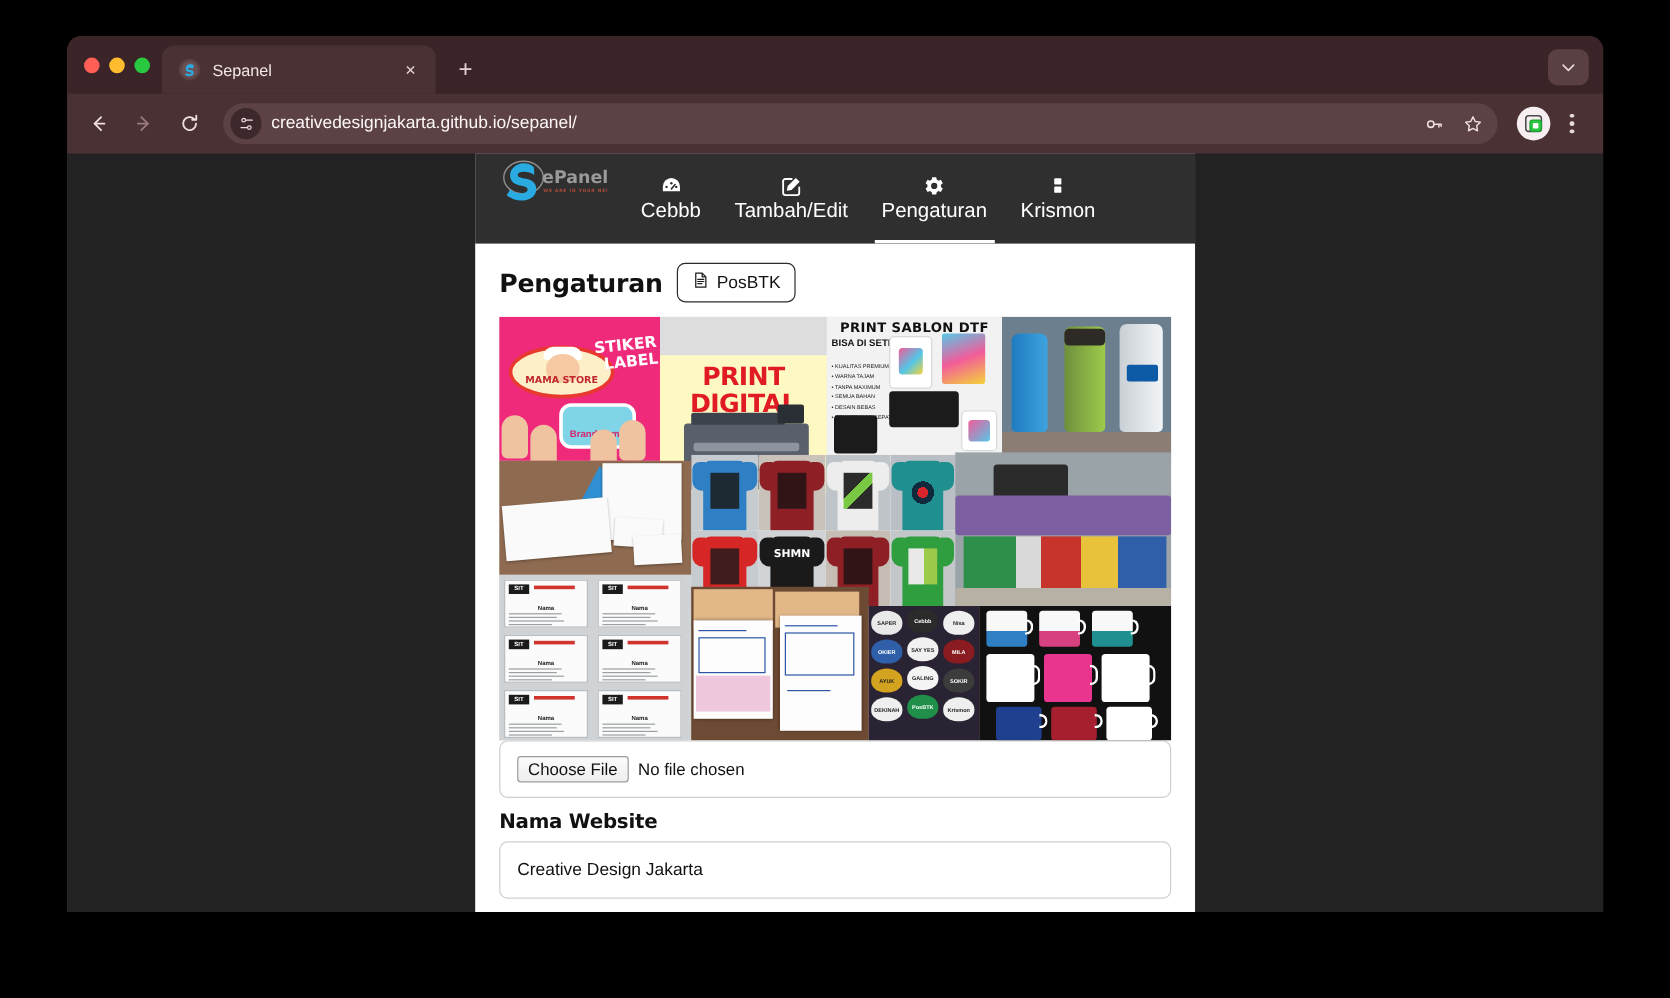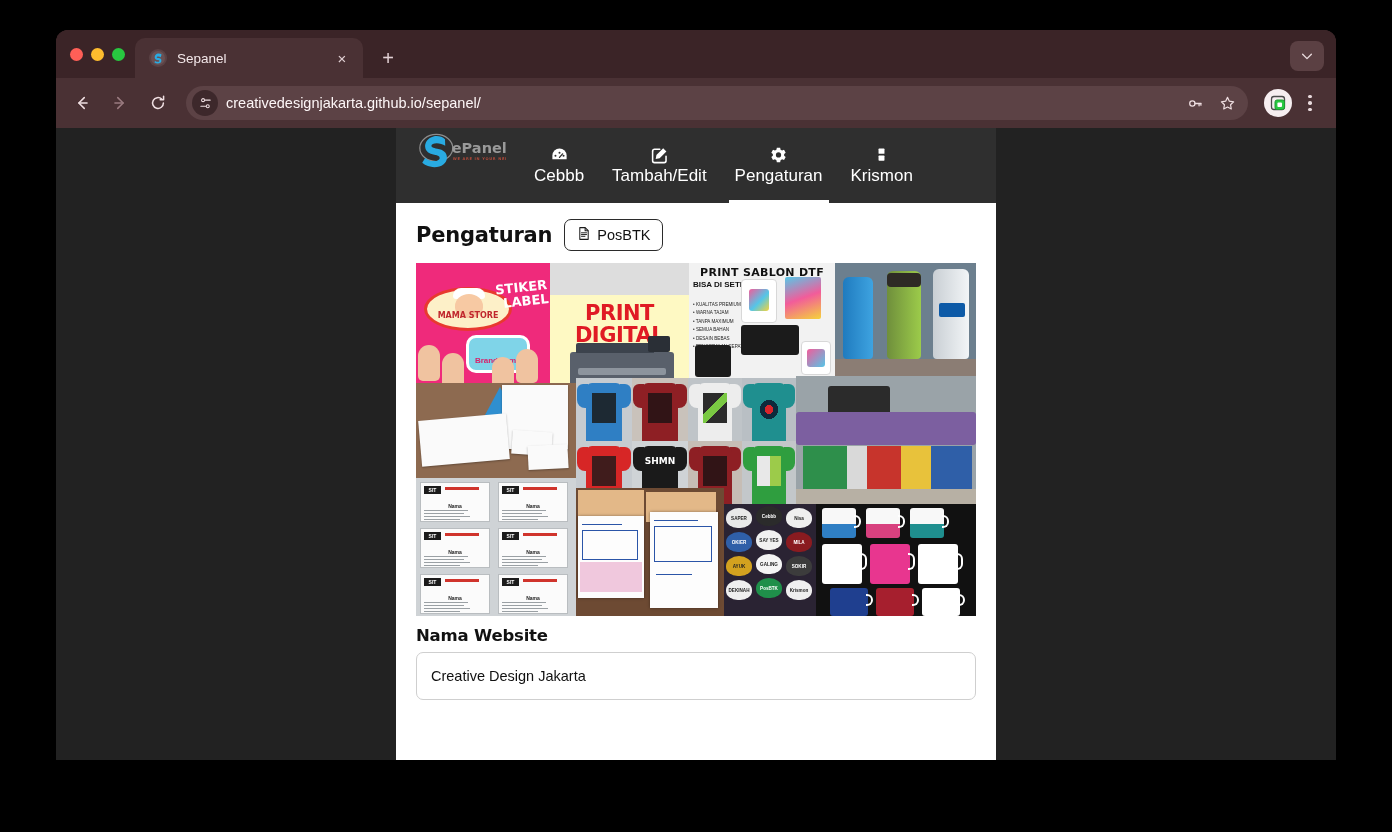--- a/index.html
+++ b/index.html
@@ -759,20 +759,26 @@
               </div>
             <div class="mug" style="left:60px;top:84px;width:38px;height:28px;background:#a61f2e;">
                 <div class="hn"></div>
               </div>
             <div class="mug" style="left:106px;top:84px;width:38px;height:28px;">
                 <div class="hn"></div>
               </div>
           </div>
         </div>
 
+        <div class="field-box">
+          <div class="file-row">
+            <span class="file-btn">Choose File</span>
+            <span class="file-status">No file chosen</span>
+          </div>
+        </div>
 
         <div class="field-label">Nama Website</div>
         <div class="field-box">
           <span class="text-value" title="Nama Website">Creative Design Jakarta</span>
         </div>
 
       </div>
     </div>
 
     <div class="cut-right-edge"></div>

